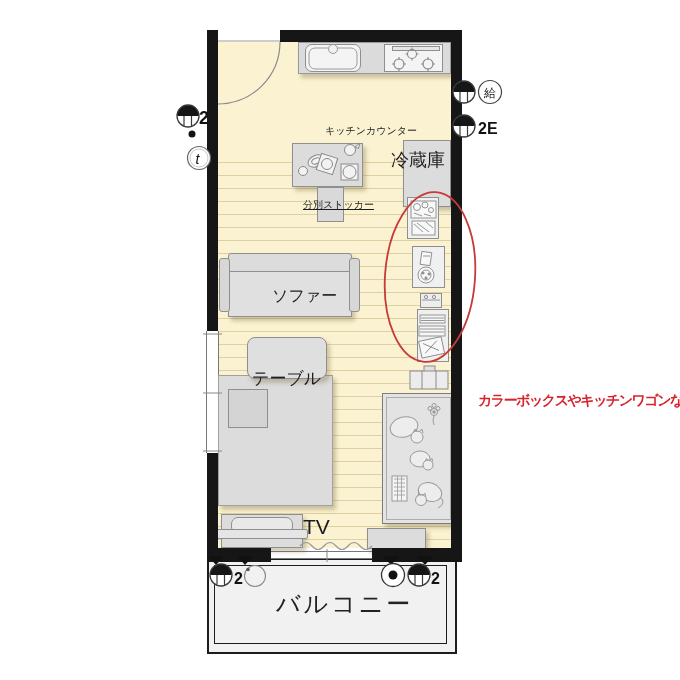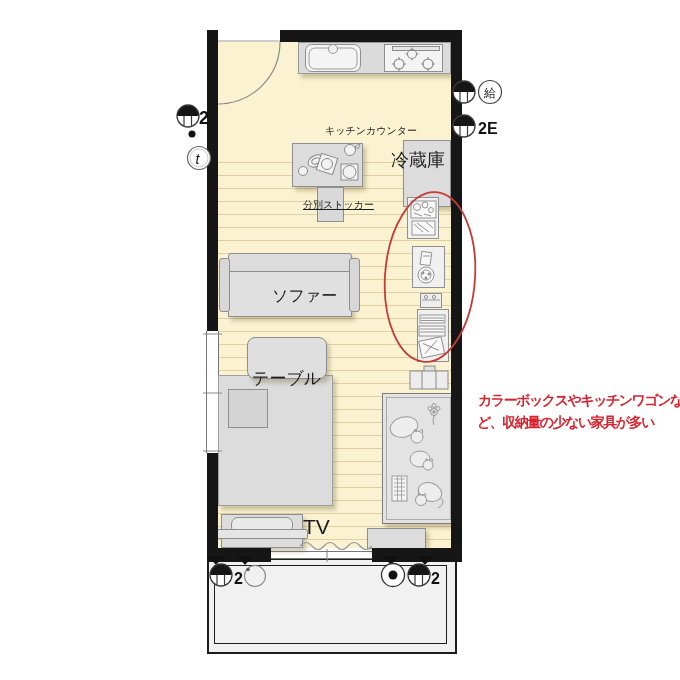--- a/index.html
+++ b/index.html
@@ -72,23 +72,23 @@
 
   <div class="furn" style="left:221px;top:514px;width:82px;height:34px;"></div>
   <div class="furn flat" style="left:231px;top:517px;width:62px;height:17px;background:#E9E9E9;border-radius:7px;"></div>
   <div class="furn flat" style="left:216px;top:529px;width:92px;height:10px;background:#E5E5E5;border-radius:2px;"></div>
   <div class="lbl" style="left:303px;top:516px;font-size:21px;">TV</div>
 
   <div class="furn" style="left:367px;top:528px;width:59px;height:21px;"></div>
 
   <div class="balcony" style="left:207px;top:558px;width:246px;height:92px;"></div>
   <div class="balcony-inner" style="left:214px;top:565px;width:231px;height:77px;"></div>
+  <div class="lbl" style="left:276px;top:592px;font-size:24px;letter-spacing:3px;color:#222;">バルコニー</div>
 
   <div class="annot" style="left:478px;top:392px;color:#D8232E;">カラーボックスやキッチンワゴンな</div>
-  <div class="annot" style="left:477px;top:414px;color:#D8232E;">ど、収納量の少ない家具が多い</div>
 
   <svg class="overlay" width="680" height="680" viewBox="0 0 680 680">
     <defs>
       <g id="halfsym">
         <circle cx="12" cy="12" r="11" fill="#ffffff" stroke="#3a3a3a" stroke-width="1.3"></circle>
         <path d="M1.4 12 A10.6 10.6 0 0 1 22.6 12 Z" fill="#161616"></path>
         <path d="M8 12 V22.4 M15.5 12 V22.2" stroke="#3a3a3a" stroke-width="1.2" fill="none"></path>
       </g>
     </defs>
 

